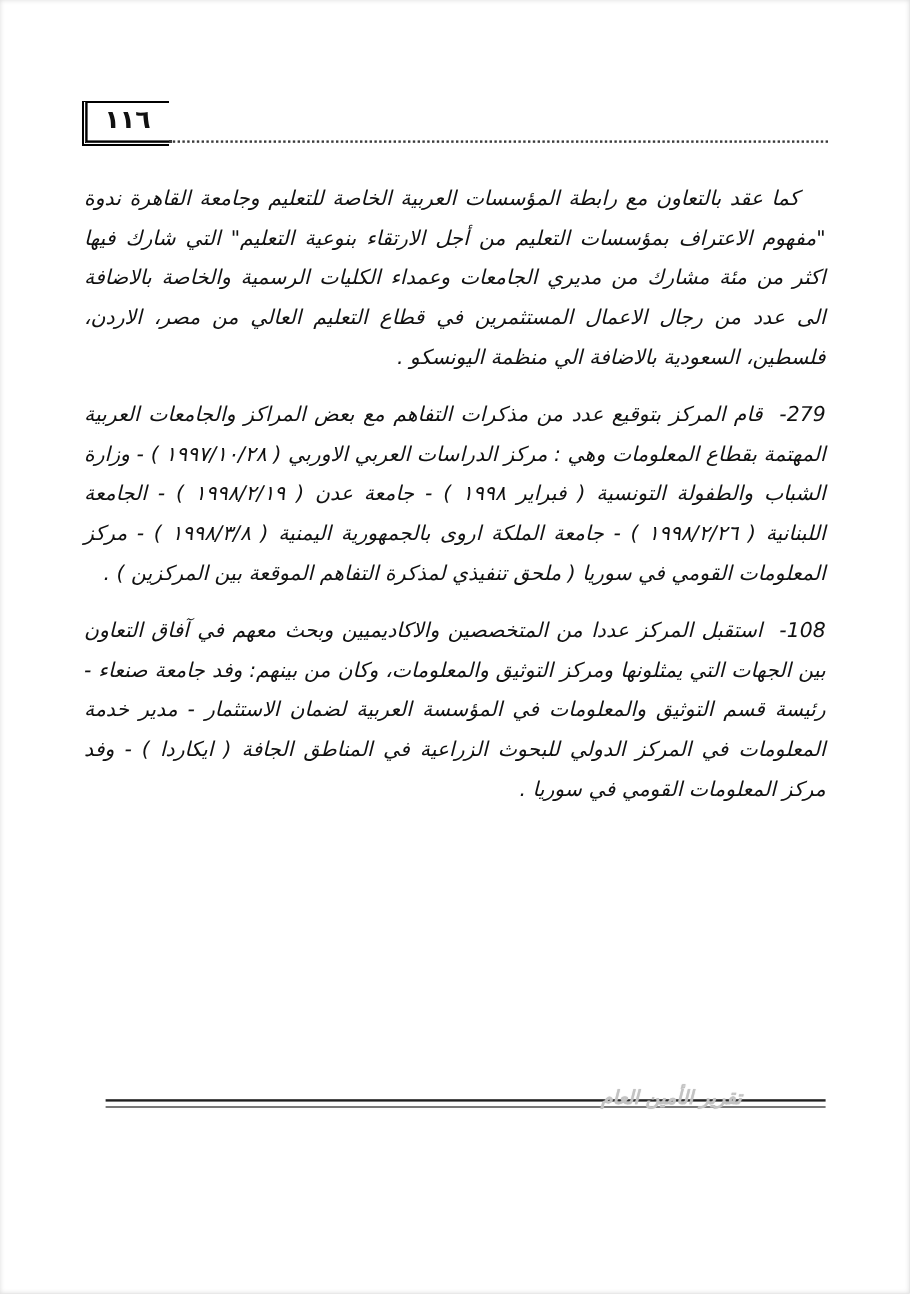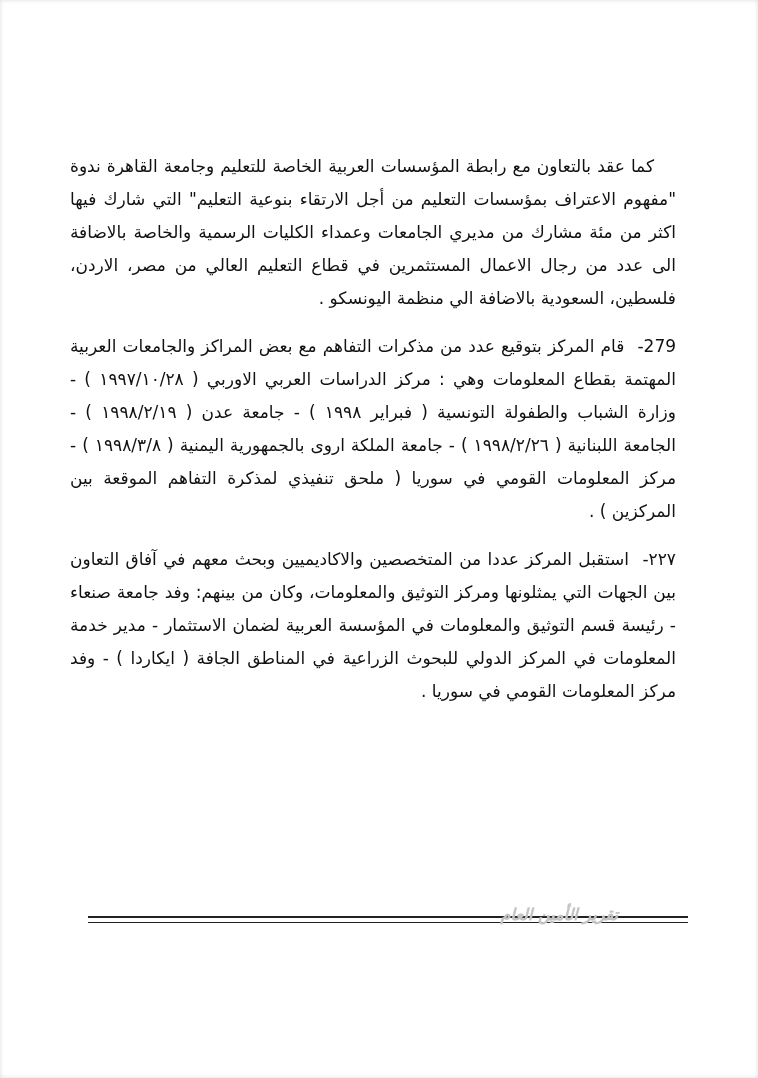--- a/index.html
+++ b/index.html
@@ -52,21 +52,22 @@
     position: absolute;
     top: 150px;
     right: 70px;
     left: 70px;
     font-size: 17px;
     line-height: 33px;
     text-align: justify;
     text-justify: inter-word;
   }
   .para {
-    margin: 0 12px 15px 0;
+    margin: 0 0 15px 0;
+    font-style: italic;
   }
   .para.first {
     text-indent: 22px;
   }
   .num {
     margin-left: 7px;
     white-space: nowrap;
   }
 
   
@@ -91,34 +92,38 @@
     color: #c3c3c3;
     letter-spacing: 1px;
     text-shadow: 0 0 1px #d8d8d8;
   }
 </style>
 </head>
 <body>
 
 <div class="page">
 
+  <div class="header">
+    <div class="pagenum">١١٦</div>
+    <div class="rule"></div>
+  </div>
 
   <div class="body">
 
     <p class="para first">
       <span>كما عقد بالتعاون مع رابطة المؤسسات العربية الخاصة للتعليم وجامعة القاهرة ندوة "مفهوم الاعتراف بمؤسسات التعليم من أجل الارتقاء بنوعية التعليم" التي شارك فيها اكثر من مئة مشارك من مديري الجامعات وعمداء الكليات الرسمية والخاصة بالاضافة الى عدد من رجال الاعمال المستثمرين في قطاع التعليم العالي من مصر، الاردن، فلسطين، السعودية بالاضافة الي منظمة اليونسكو .</span>
     </p>
 
     <p class="para">
       <span class="num">279-</span>
       <span>قام المركز بتوقيع عدد من مذكرات التفاهم مع بعض المراكز والجامعات العربية المهتمة بقطاع المعلومات وهي : مركز الدراسات العربي الاوربي ( ١٩٩٧/١٠/٢٨ ) - وزارة الشباب والطفولة التونسية ( فبراير ١٩٩٨ ) - جامعة عدن ( ١٩٩٨/٢/١٩ ) - الجامعة اللبنانية ( ١٩٩٨/٢/٢٦ ) - جامعة الملكة اروى بالجمهورية اليمنية ( ١٩٩٨/٣/٨ ) - مركز المعلومات القومي في سوريا ( ملحق تنفيذي لمذكرة التفاهم الموقعة بين المركزين ) .</span>
     </p>
 
     <p class="para">
-      <span class="num">٢٢٧-</span>
+      <span class="num">108-</span>
       <span>استقبل المركز عددا من المتخصصين والاكاديميين وبحث معهم في آفاق التعاون بين الجهات التي يمثلونها ومركز التوثيق والمعلومات، وكان من بينهم: وفد جامعة صنعاء - رئيسة قسم التوثيق والمعلومات في المؤسسة العربية لضمان الاستثمار - مدير خدمة المعلومات في المركز الدولي للبحوث الزراعية في المناطق الجافة ( ايكاردا ) - وفد مركز المعلومات القومي في سوريا .</span>
     </p>
 
   </div>
 
   <div class="footer">
     <div class="footer-rule"></div>
     <div class="ghost">تقرير الأمين العام</div>
   </div>
 

